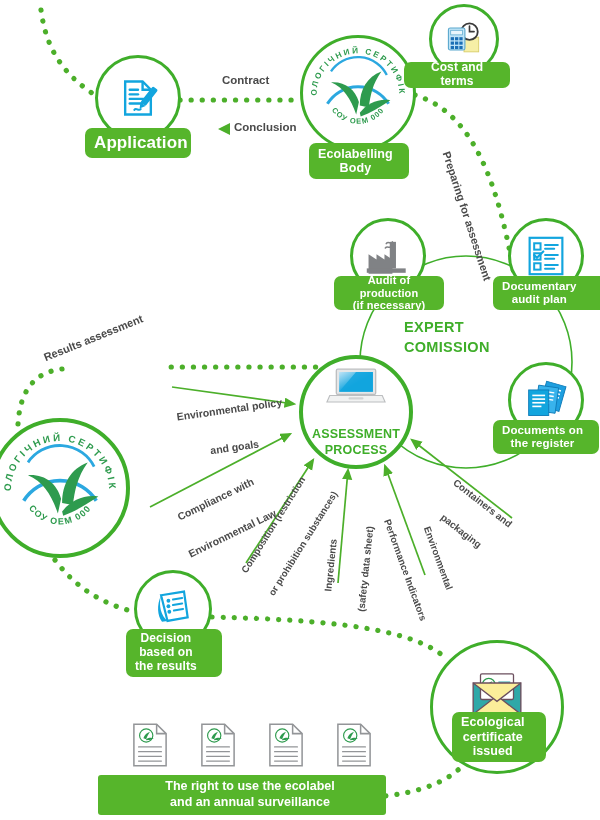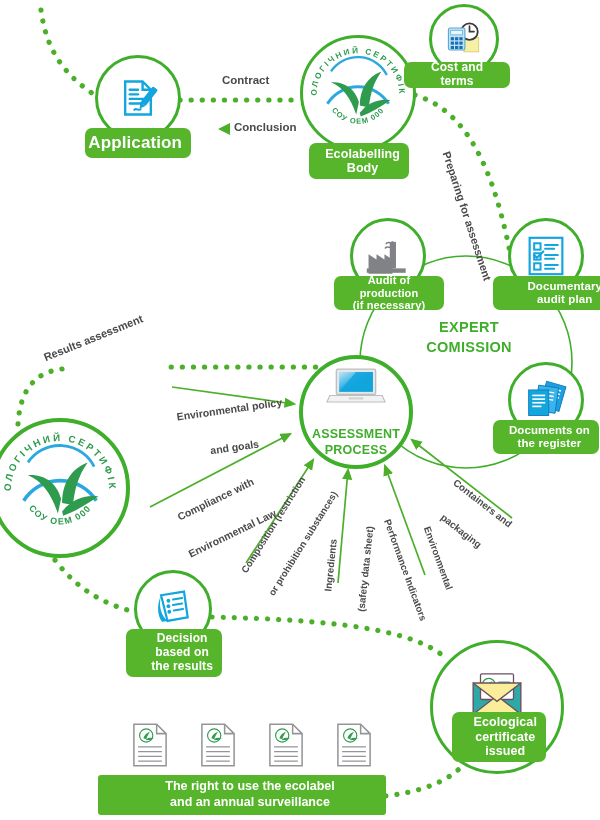--- a/index.html
+++ b/index.html
@@ -13,42 +13,42 @@
     position:absolute;border-radius:50%;
     background:#ffffff;border:3px solid #3FAE2A;
     box-sizing:border-box;
     display:flex;align-items:center;justify-content:center;
     flex-direction:column;
   }
   .pill{
     position:absolute;background:#56B52B;color:#ffffff;
     border-radius:7px;text-align:center;
     font-weight:bold;line-height:1.15;
-    display:flex;align-items:center;justify-content:flex-end;
+    display:flex;align-items:center;justify-content:flex-start;
     padding:5px 9px;box-sizing:border-box;
     letter-spacing:.1px;
   }
   .bar{
     position:absolute;background:#56B52B;color:#fff;
     text-align:center;font-weight:bold;line-height:1.25;
     display:flex;align-items:center;justify-content:center;
     border-radius:3px;box-sizing:border-box;padding-left:16px;
   }
   .flabel{
     position:absolute;color:#4A4A4A;font-weight:bold;
     white-space:nowrap;
   }
   .alabel{
     position:absolute;color:#4A4A4A;font-weight:bold;
     white-space:pre;line-height:1.2;text-align:center;
     transform-origin:50% 50%;
   }
   .ec-title{
     position:absolute;color:#3FAE2A;font-weight:bold;
-    font-size:14.5px;text-align:center;line-height:1.35;
+    font-size:14.5px;line-height:1.35;
     letter-spacing:.3px;
   }
   .ap-title{
     color:#3FAE2A;font-weight:bold;font-size:12.5px;
     text-align:center;line-height:1.25;letter-spacing:.2px;
   }
   .ico{display:block;}
 </style>
 </head>
 <body>

